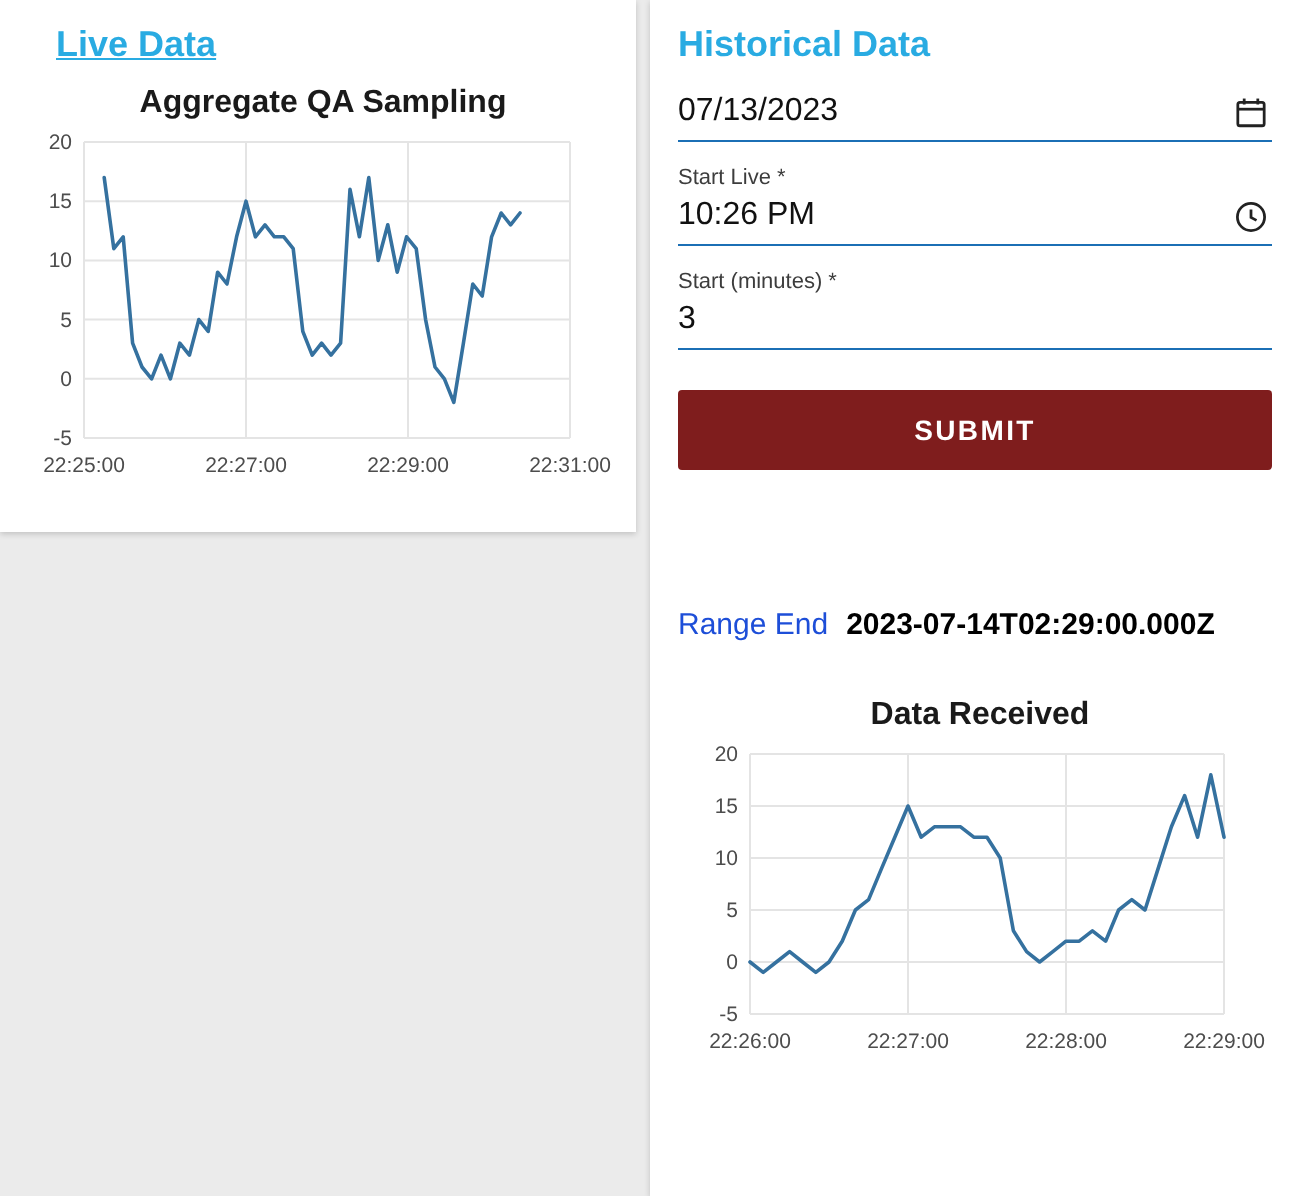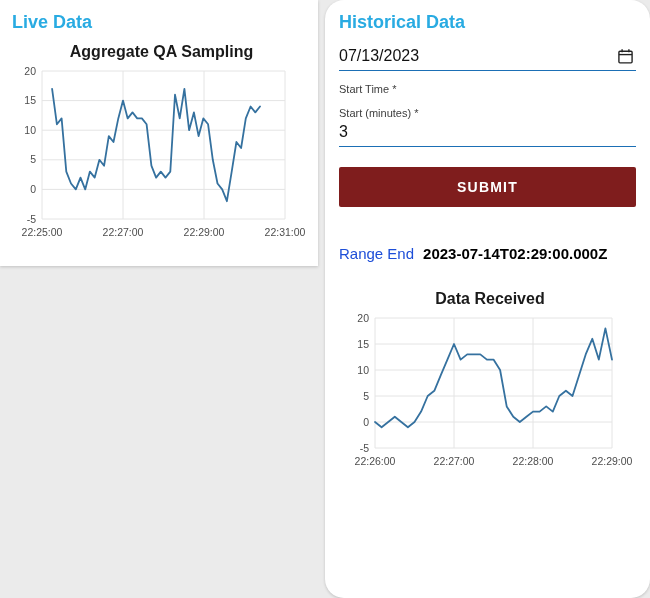--- a/index.html
+++ b/index.html
@@ -5,23 +5,23 @@
   html,body{margin:0;padding:0;}
   body{
     width:650px;height:598px;position:relative;
     background:#ebebeb;
     font-family:"Liberation Sans", sans-serif;
     color:#222;
     overflow:hidden;
   }
   .card{background:#fff;box-shadow:0 1px 3px rgba(0,0,0,.18);}
   .panel-left{position:absolute;left:0;top:0;width:318px;height:266px;}
-  .panel-right{position:absolute;left:325px;top:0;width:325px;height:598px;box-sizing:border-box;padding:12px 14px;border-radius:19px;}
+  .panel-right{position:absolute;left:325px;top:0;width:325px;height:598px;box-sizing:border-box;padding:12px 14px;}
   .panel-title{font-size:18px;font-weight:bold;color:#29abe2;}
-  .panel-left .panel-title{padding:12px 12px 0 12px;}
+  .panel-left .panel-title{padding:12px 12px 0 28px;text-decoration:underline;}
   .chart-title{font-size:16px;font-weight:bold;color:#1a1a1a;text-align:center;margin:10px 0 2px 5px;}
   .chart{display:block;}
   .chart-left{width:306px;height:186px;margin:0 6px;}
   .chart-right{width:300px;height:168px;margin:0 auto;}
   svg text.tick{font-family:"Liberation Sans",sans-serif;font-size:10.5px;fill:#4d4d4d;}
 
   
   .field{margin-top:12px;}
   .field:first-of-type{margin-top:16px;}
   .field-label{font-size:11px;color:#3d3d3d;display:block;margin-bottom:2px;}
@@ -34,21 +34,21 @@
 
   .submit-btn{
     display:block;width:100%;margin-top:20px;border:none;border-radius:2px;
     background:#7f1d1d;color:#fff;font-family:"Liberation Sans",sans-serif;
     font-size:14px;font-weight:bold;letter-spacing:1.2px;
     height:40px;cursor:pointer;
   }
   .range-row{margin-top:38px;font-size:15px;color:#333;display:flex;align-items:baseline;}
   .range-row + .range-row{margin-top:36px;}
   .range-label{font-weight:400;color:#1d4ed8;margin-right:9px;white-space:nowrap;}
-  .range-value{font-weight:bold;color:#000;white-space:nowrap;}
+  .range-value{font-weight:bold;color:#000;white-space:nowrap;margin-top:31px;}
   .panel-right .chart-title{margin-top:28px;}
 </style>
 </head>
 <body>
 
 <div class="card panel-left">
   <div class="panel-title">Live Data</div>
   <div class="chart-title">Aggregate QA Sampling</div>
   <div class="chart chart-left"><svg width="306" height="186" viewBox="0 0 306 186">
         <line x1="36" x2="279" y1="156" y2="156" stroke="#e4e4e4" stroke-width="1"></line>
@@ -84,21 +84,28 @@
       <svg class="input-icon" viewBox="0 0 16 16">
         <rect x="1.8" y="3" width="12.4" height="11" rx="1" fill="none" stroke="#222" stroke-width="1.3"></rect>
         <line x1="1.8" y1="6.2" x2="14.2" y2="6.2" stroke="#222" stroke-width="1.3"></line>
         <line x1="4.8" y1="1.2" x2="4.8" y2="4" stroke="#222" stroke-width="1.3"></line>
         <line x1="11.2" y1="1.2" x2="11.2" y2="4" stroke="#222" stroke-width="1.3"></line>
       </svg>
     </div>
   </div>
 
   <div class="field">
-    <label class="field-label">Start Time *</label>
+    <label class="field-label">Start Live *</label>
+    <div class="input-row">
+      <span class="input-value">10:26 PM</span>
+      <svg class="input-icon" viewBox="0 0 16 16">
+        <circle cx="8" cy="8" r="6.4" fill="none" stroke="#222" stroke-width="1.3"></circle>
+        <polyline points="8,4.5 8,8.2 10.6,9.6" fill="none" stroke="#222" stroke-width="1.3"></polyline>
+      </svg>
+    </div>
   </div>
 
   <div class="field">
     <label class="field-label">Start (minutes) *</label>
     <div class="input-row">
       <span class="input-value">3</span>
     </div>
   </div>
 
   <button class="submit-btn">SUBMIT</button>

